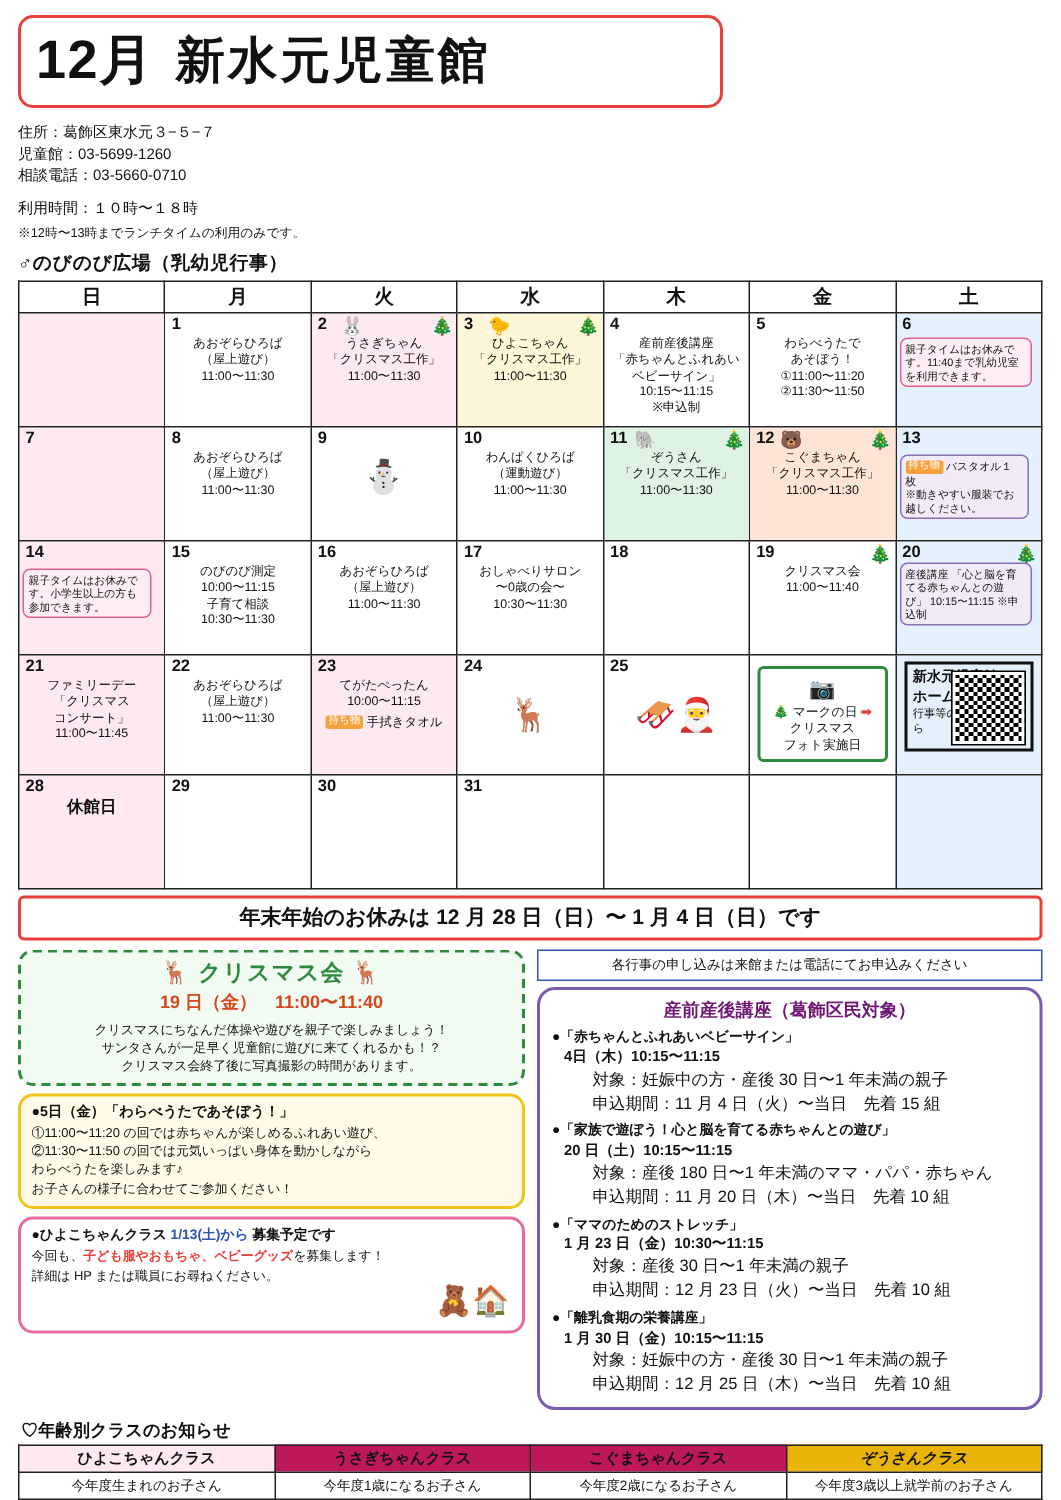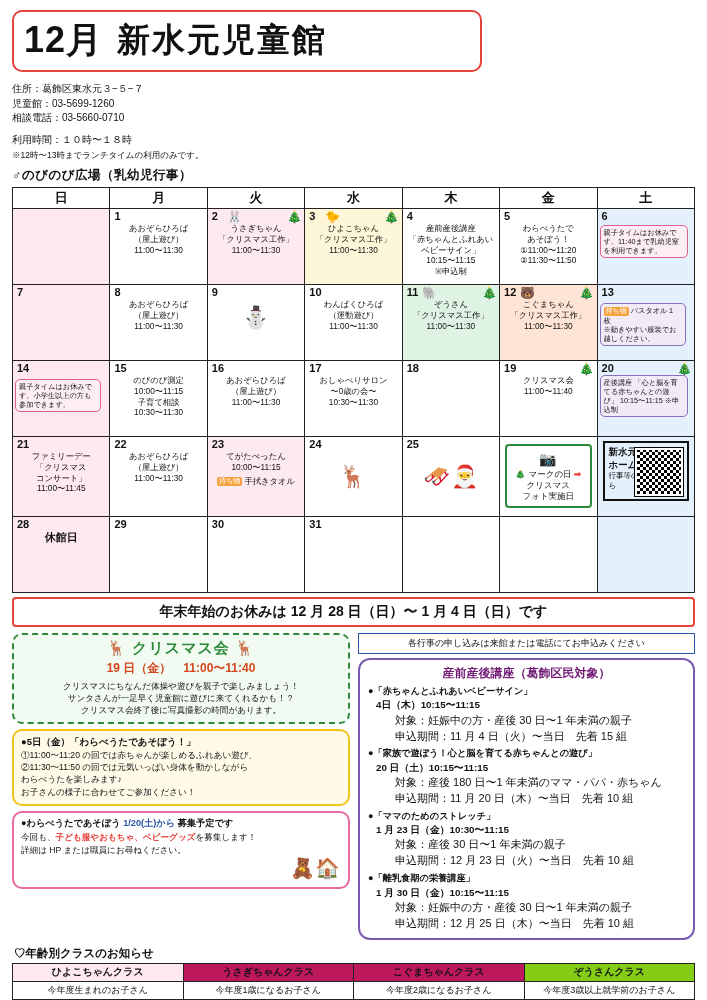--- a/index.html
+++ b/index.html
@@ -217,21 +217,21 @@
   .box-purple .det { margin-left: 27px; font-size: 11px; }
 
   
   .class-title { font-size: 11.5px; font-weight: bold; margin: 6px 0 2px 2px; }
   table.classes { border-collapse: collapse; width: 683px; table-layout: fixed; }
   table.classes td { border: 1px solid #222; text-align: center; font-size: 9px; height: 18px; }
   table.classes td.h { font-weight: bold; font-size: 10px; }
   .c-pink { background: #fde9ef; }
   .c-cream { background: #be185d; }
   .c-mint { background: #be185d; }
-  .c-lav { background: #84cc16; }
+  .c-lav { background: #eab308; font-style: italic; }
 
   .footnote { font-size: 8.6px; margin-top: 5px; text-align: center; }
 </style>
 </head>
 <body>
 
 <div class="page">
 
   <div class="header">
     <div class="title-box">
@@ -452,21 +452,21 @@
       <div class="box-yellow">
         <div class="hd">●5日（金）「わらべうたであそぼう！」</div>
         <div>①11:00〜11:20 の回では赤ちゃんが楽しめるふれあい遊び、</div>
         <div>②11:30〜11:50 の回では元気いっぱい身体を動かしながら</div>
         <div>わらべうたを楽しみます♪</div>
         <div>お子さんの様子に合わせてご参加ください！</div>
       </div>
 
       <div class="box-pink">
         <div class="hd">
-          <span>●わらべうたであそぼう </span><span class="hl-blue">1/20(土)から</span><span> 募集予定です</span>
+          <span>●ひよこちゃんクラス </span><span class="hl-blue">1/13(土)から</span><span> 募集予定です</span>
         </div>
         <div>
           <span>今回も、</span><span style="color:#e8403a;font-weight:bold;">子ども服やおもちゃ、ベビーグッズ</span><span>を募集します！</span>
         </div>
         <div>詳細は HP または職員にお尋ねください。</div>
         <div class="pink-deco">🧸🏠</div>
       </div>
     </div>
 
     <div class="mid-right">

